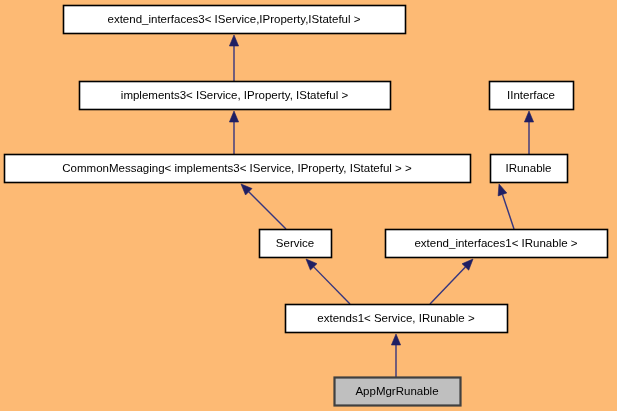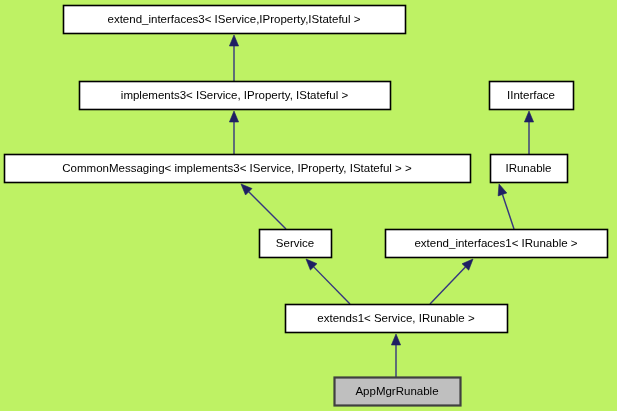--- a/index.html
+++ b/index.html
@@ -8,21 +8,21 @@
     padding: 0;
     background: #ffffff;
   }
   body {
     font-family: "Liberation Sans", sans-serif;
   }
   #diagram-root {
     position: relative;
     width: 617px;
     height: 411px;
-    background: #bef264;
+    background: #fdba74;
     overflow: hidden;
   }
   svg.graph-canvas {
     position: absolute;
     left: 0;
     top: 0;
     width: 617px;
     height: 411px;
     display: block;
   }

